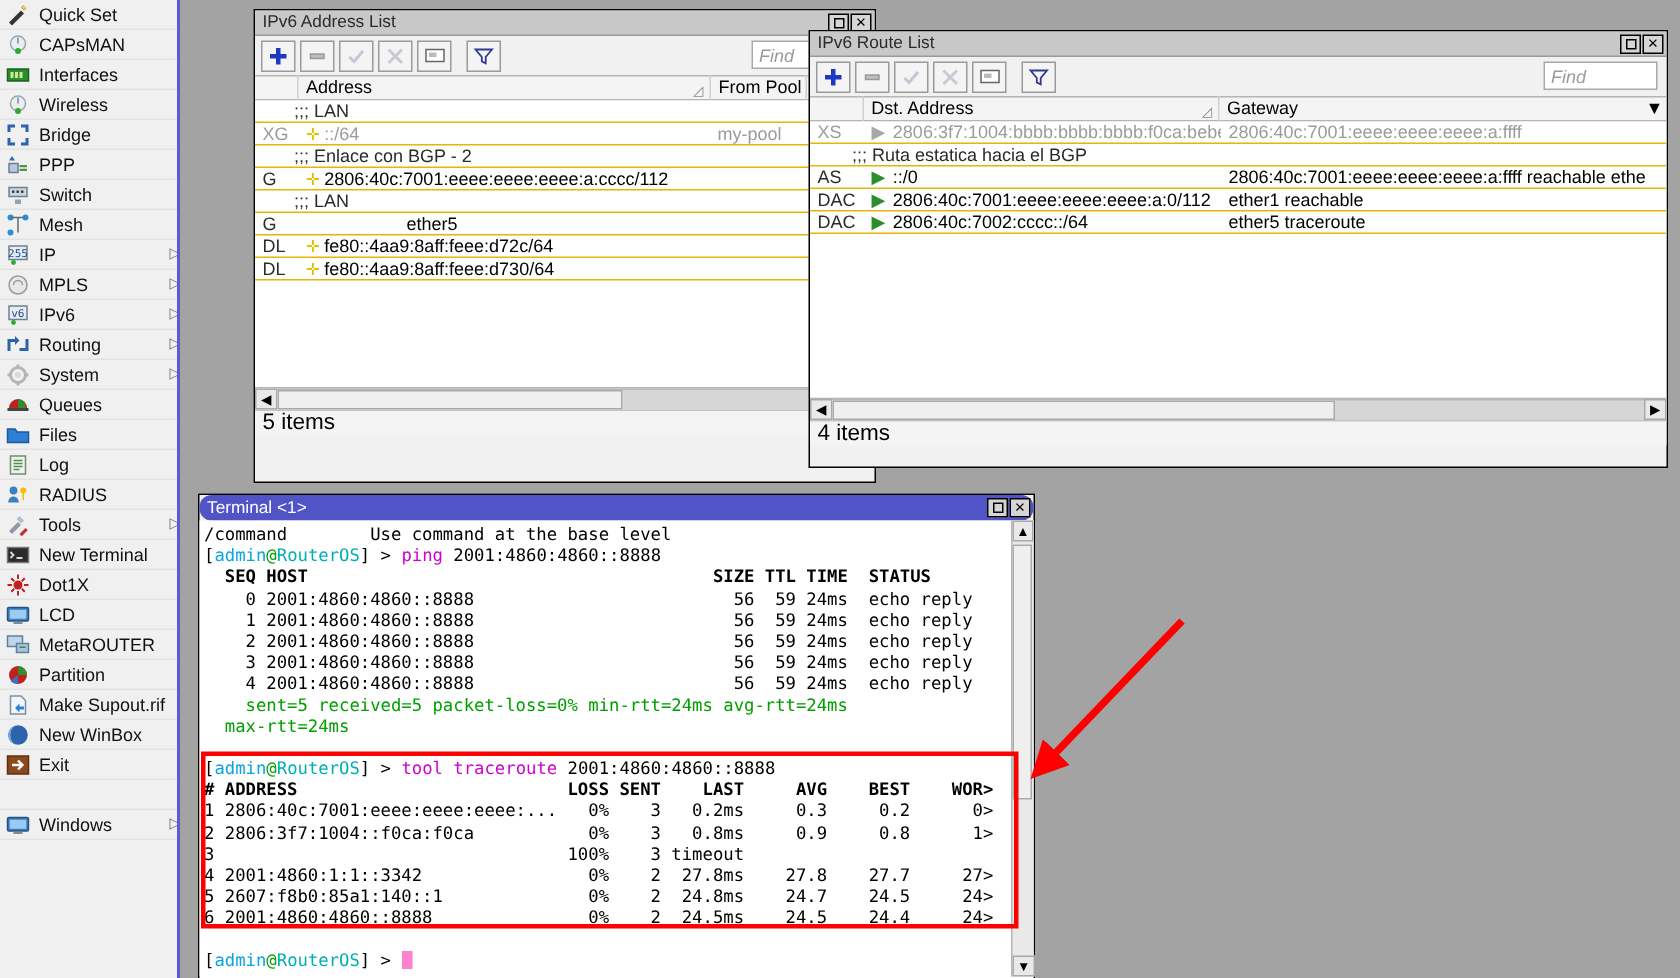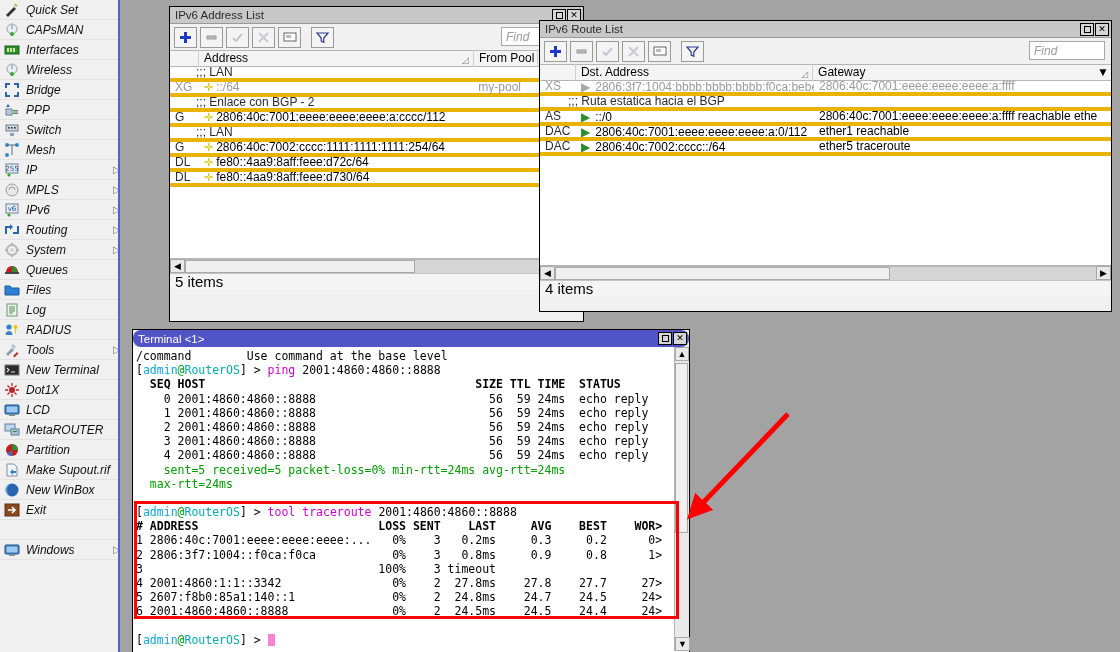--- a/index.html
+++ b/index.html
@@ -18,21 +18,21 @@
   #sidebar {
     position: absolute; left: 0; top: 0; width: 120px; height: 652px;
     background: #f0f0f0; border-right: 2px solid #5b5bd6;
     overflow: hidden;
   }
   .side-item {
     height: 20px; display: flex; align-items: center;
     padding-left: 4px; border-bottom: 1px solid #e2e2e2;
     position: relative; cursor: default;
   }
-  .side-item .lbl { font-size: 12px; margin-left: 6px; color: #101010; white-space: nowrap; font-style: italic; }
+  .side-item .lbl { font-size: 12px; margin-left: 6px; color: #101010; white-space: nowrap; }
   .side-item .arr {
     position: absolute; right: 5px; top: 5px;
     width: 0; height: 0; color: #777;
     font-size: 10px; line-height: 10px;
   }
   .side-sep { height: 20px; border-bottom: 1px solid #e2e2e2; }
   .ico { width: 16px; height: 16px; position: relative; flex: 0 0 16px; }
   .ico svg { display: block; }
 
   
@@ -72,21 +72,21 @@
 
   
   .tbl-head {
     display: flex; height: 17px; background: #f4f4f4;
     border-top: 1px solid #b5b5b5; border-bottom: 1px solid #b5b5b5;
     font-size: 12px; align-items: center;
   }
   .th { border-right: 1px solid #cfcfcf; height: 17px; line-height: 16px; padding-left: 5px; overflow: hidden; white-space: nowrap; position: relative;}
   .th .sortmark { position: absolute; right: 4px; top: 2px; color: #888; font-size: 9px;}
   .rows { background: #ffffff; overflow: hidden; position: relative; }
-  .row { display: flex; height: 15px; align-items: center; font-size: 12px; border-bottom: 4px solid #eab308; }
+  .row { display: flex; height: 15px; align-items: center; font-size: 12px; border-bottom: 1px solid #eab308; }
   .row.cmt { color: #2a2a2a; }
   .cell { height: 15px; line-height: 14px; padding-left: 5px; overflow: hidden; white-space: nowrap; }
   .flag { color: #2b2b2b; }
   .dim { color: #9b9b9b; }
   .addr-ico { color: #e3c000; margin-right: 3px; font-size: 11px;}
 
   .hscroll {
     height: 15px; background: #f1f1f1; border-top: 1px solid #b5b5b5;
     display: flex; align-items: stretch;
   }
@@ -478,21 +478,20 @@
           <div class="cell flag" style="width:30px">G</div>
           <div class="cell" style="width:286px"><span class="addr-ico">✛</span><span class="av">2806:40c:7001:eeee:eeee:eeee:a:cccc/112</span></div>
           <div class="cell dim" style="width:66px"></div>
           <div class="cell" style="width:48px">ether1</div>
         </div>
         <div class="row cmt">
           <div class="cell" style="width:415px;padding-left:26px">;;; LAN</div>
         </div>
         <div class="row">
           <div class="cell flag" style="width:30px">G</div>
-          <div class="cell" style="width:286px"><span class="addr-ico">✛</span><span class="av">2806:40c:7002:cccc:1111:1111:1111:254/64</span></div>
           <div class="cell dim" style="width:66px"></div>
           <div class="cell" style="width:48px">ether5</div>
         </div>
         <div class="row">
           <div class="cell flag" style="width:30px">DL</div>
           <div class="cell" style="width:286px"><span class="addr-ico">✛</span><span class="av">fe80::4aa9:8aff:feee:d72c/64</span></div>
           <div class="cell dim" style="width:66px"></div>
           <div class="cell" style="width:48px">ether1</div>
         </div>
         <div class="row">

